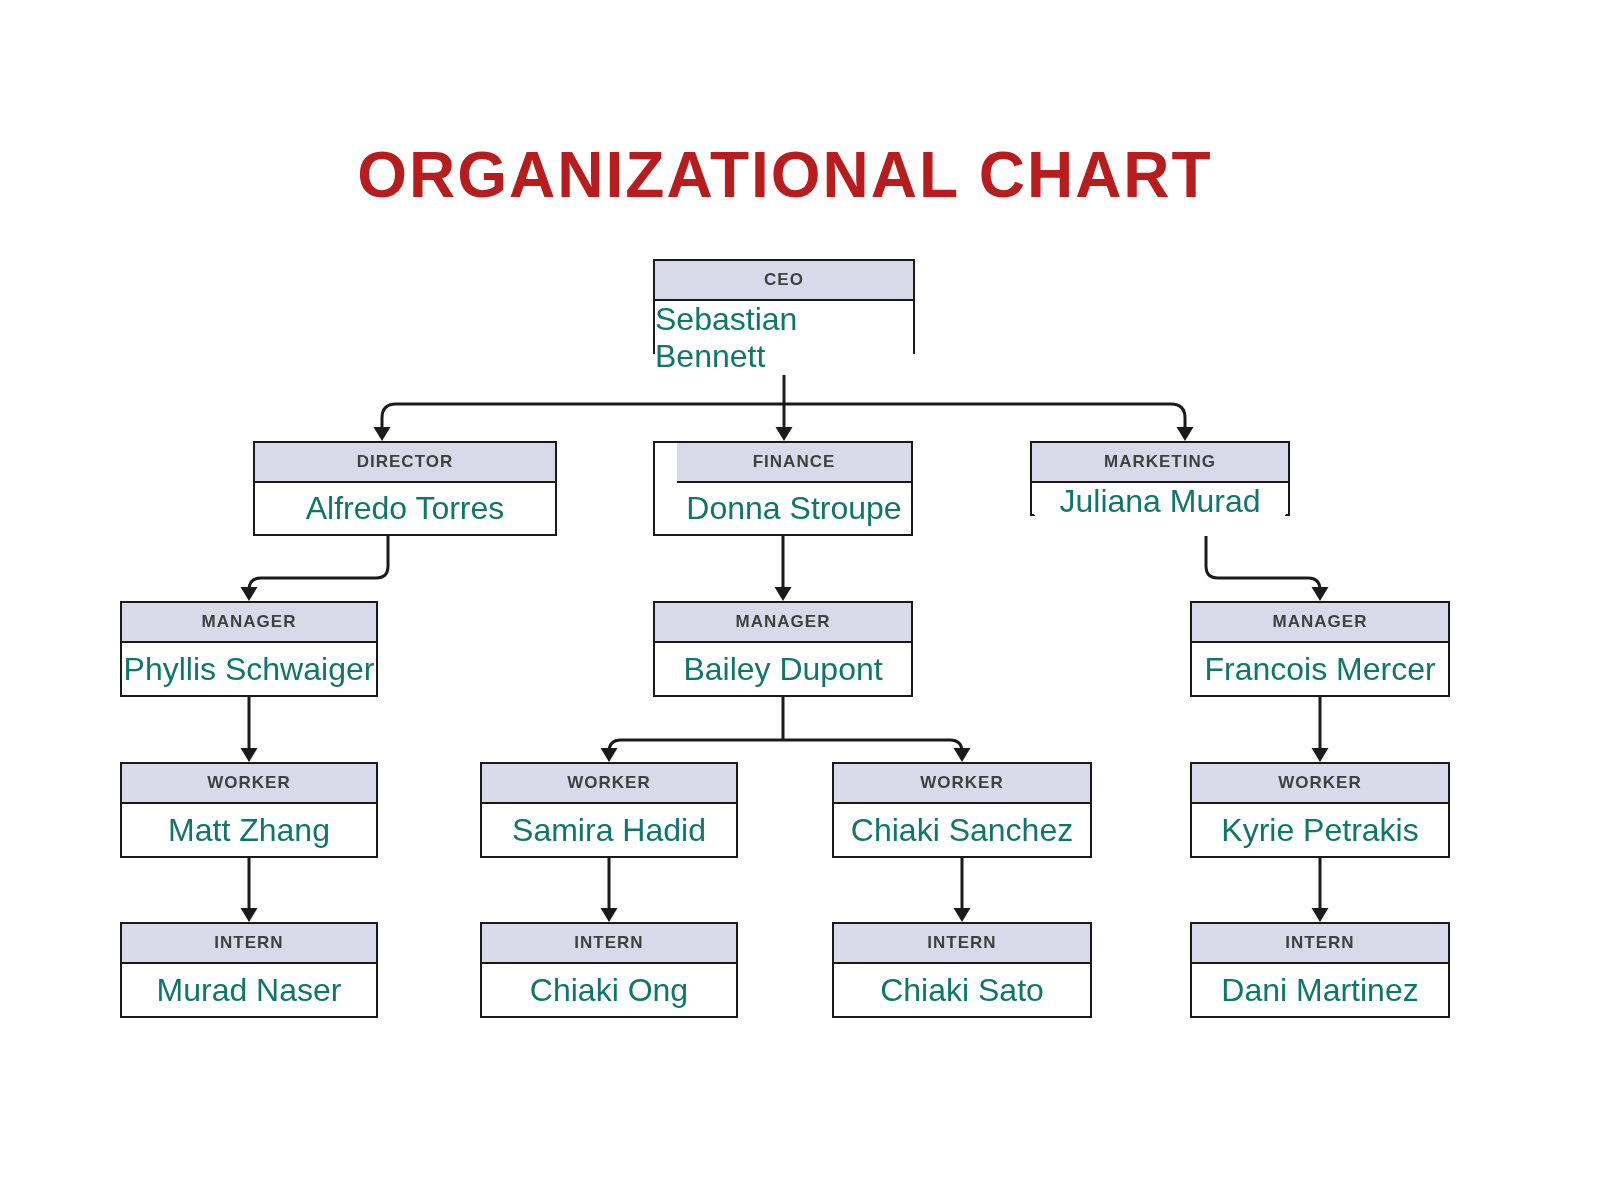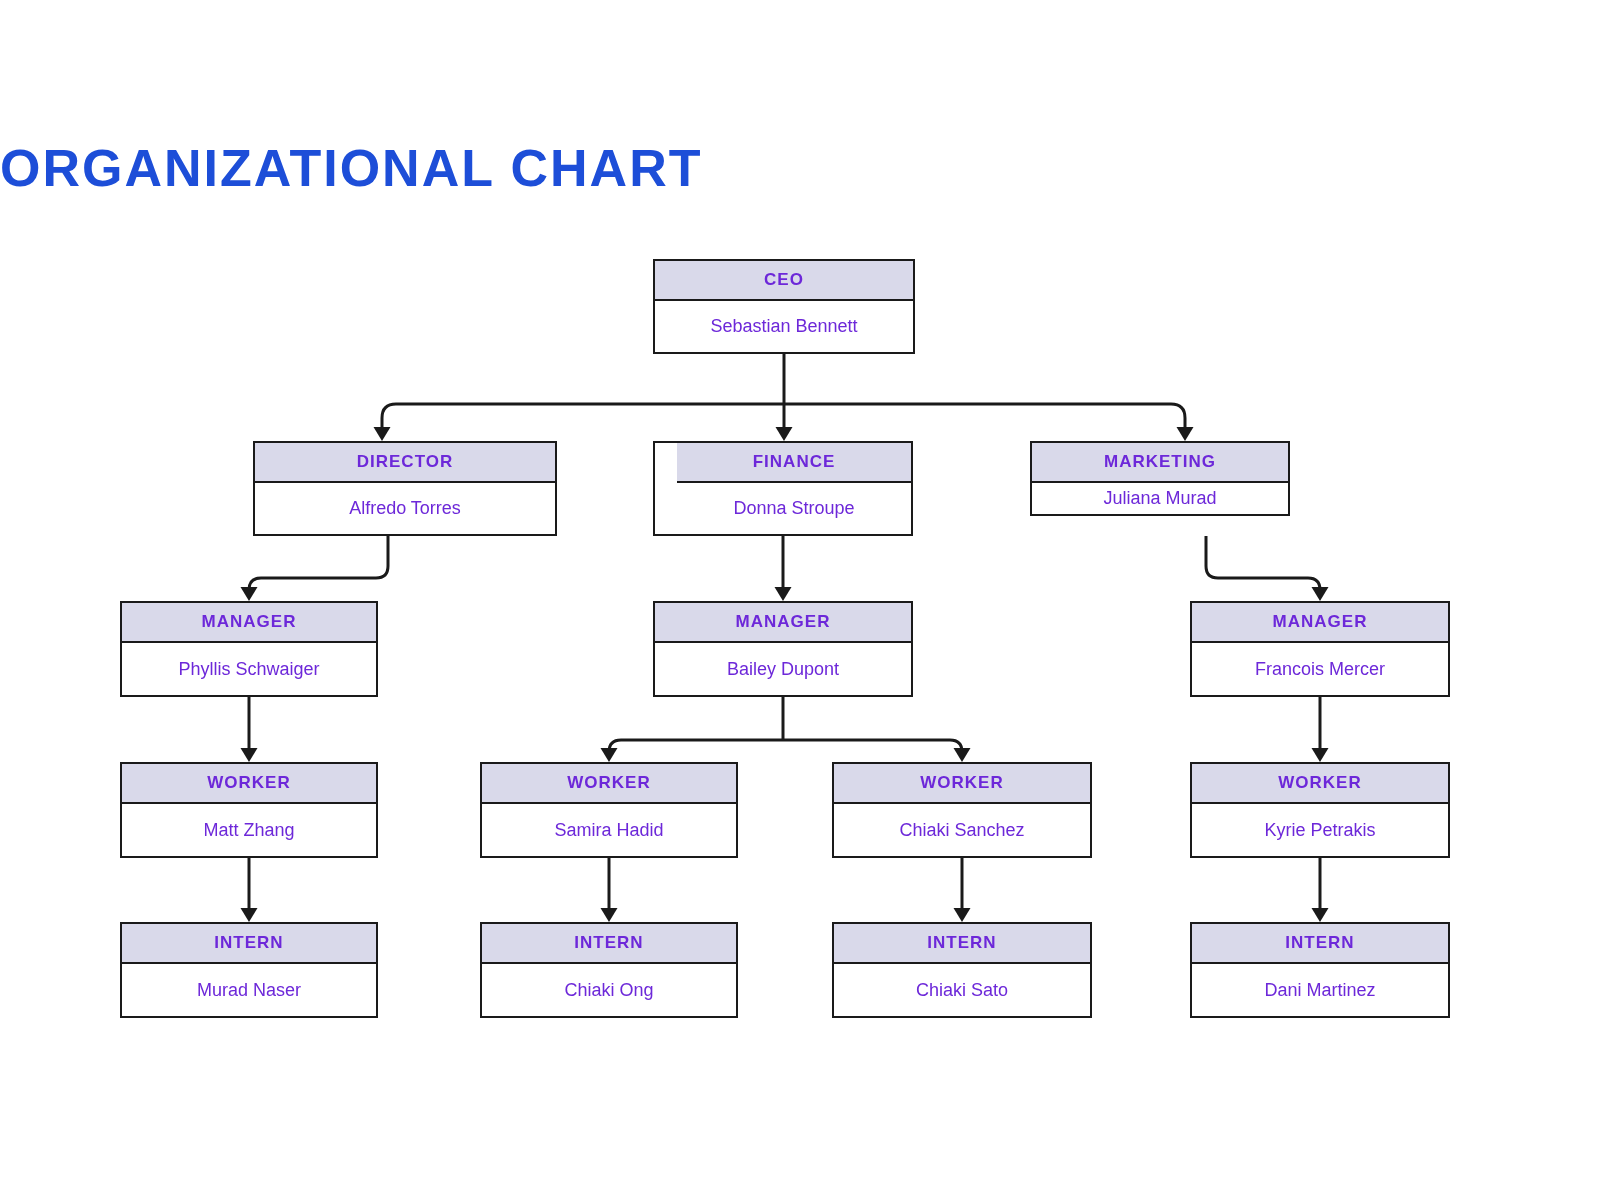--- a/index.html
+++ b/index.html
@@ -13,24 +13,25 @@
     width: 1600px;
     height: 1200px;
     background: #ffffff;
     overflow: hidden;
   }
   .title {
     position: absolute;
     top: 138px;
     left: 0;
     width: 1570px;
-    font-size: 52px;
+    text-align: center;
+    font-size: 64px;
     font-weight: bold;
     letter-spacing: 2px;
-    color: #1d4ed8;
+    color: #b91c1c;
   }
   svg.connectors {
     position: absolute;
     left: 0;
     top: 0;
     width: 1600px;
     height: 1200px;
     pointer-events: none;
   }
   .node {
@@ -44,30 +45,30 @@
   .node-header {
     height: 38px;
     background: #d9d9ea;
     border-bottom: 2px solid #1a1a1a;
     display: flex;
     align-items: center;
     justify-content: center;
     font-size: 17px;
     font-weight: bold;
     letter-spacing: 1px;
-    color: #6d28d9;
+    color: #404040;
     flex: 0 0 auto;
   }
   .node-body {
     flex: 1 1 auto;
     display: flex;
     align-items: center;
     justify-content: center;
-    font-size: 18px;
-    color: #6d28d9;
+    font-size: 32px;
+    color: #0f766e;
     background: #ffffff;
     border-radius: 13px;
   }
 </style>
 </head>
 <body>
 
 <div class="canvas">
 
   <div class="title">ORGANIZATIONAL CHART</div>

